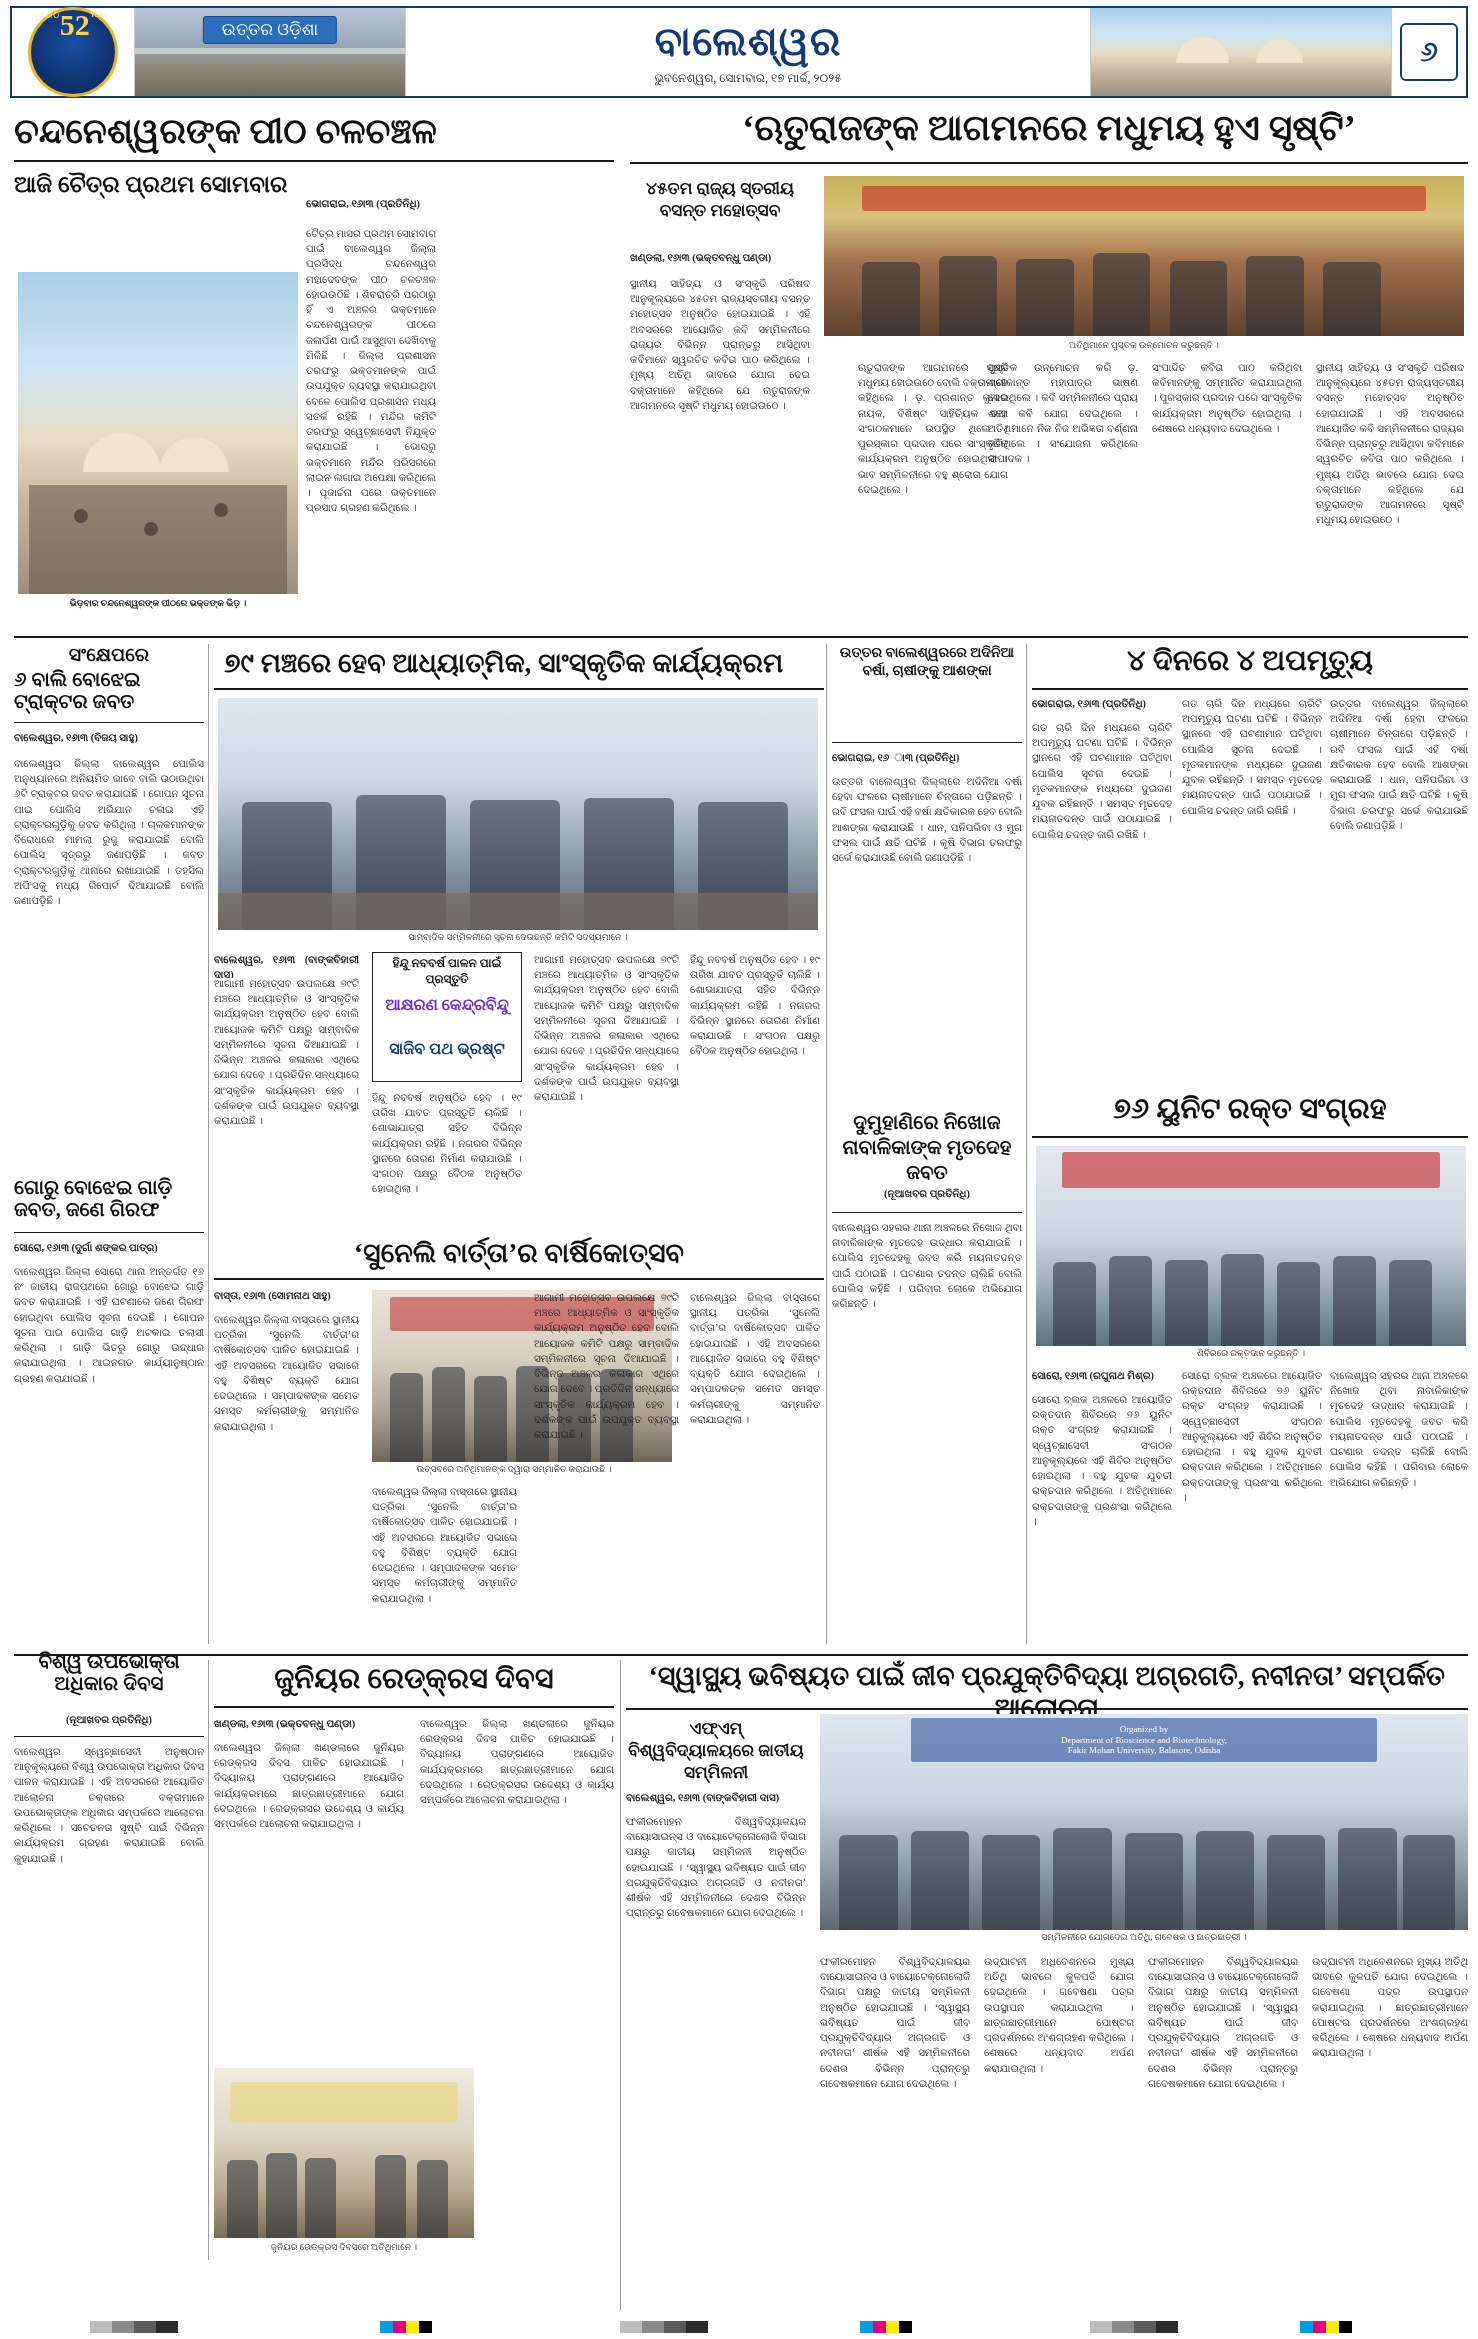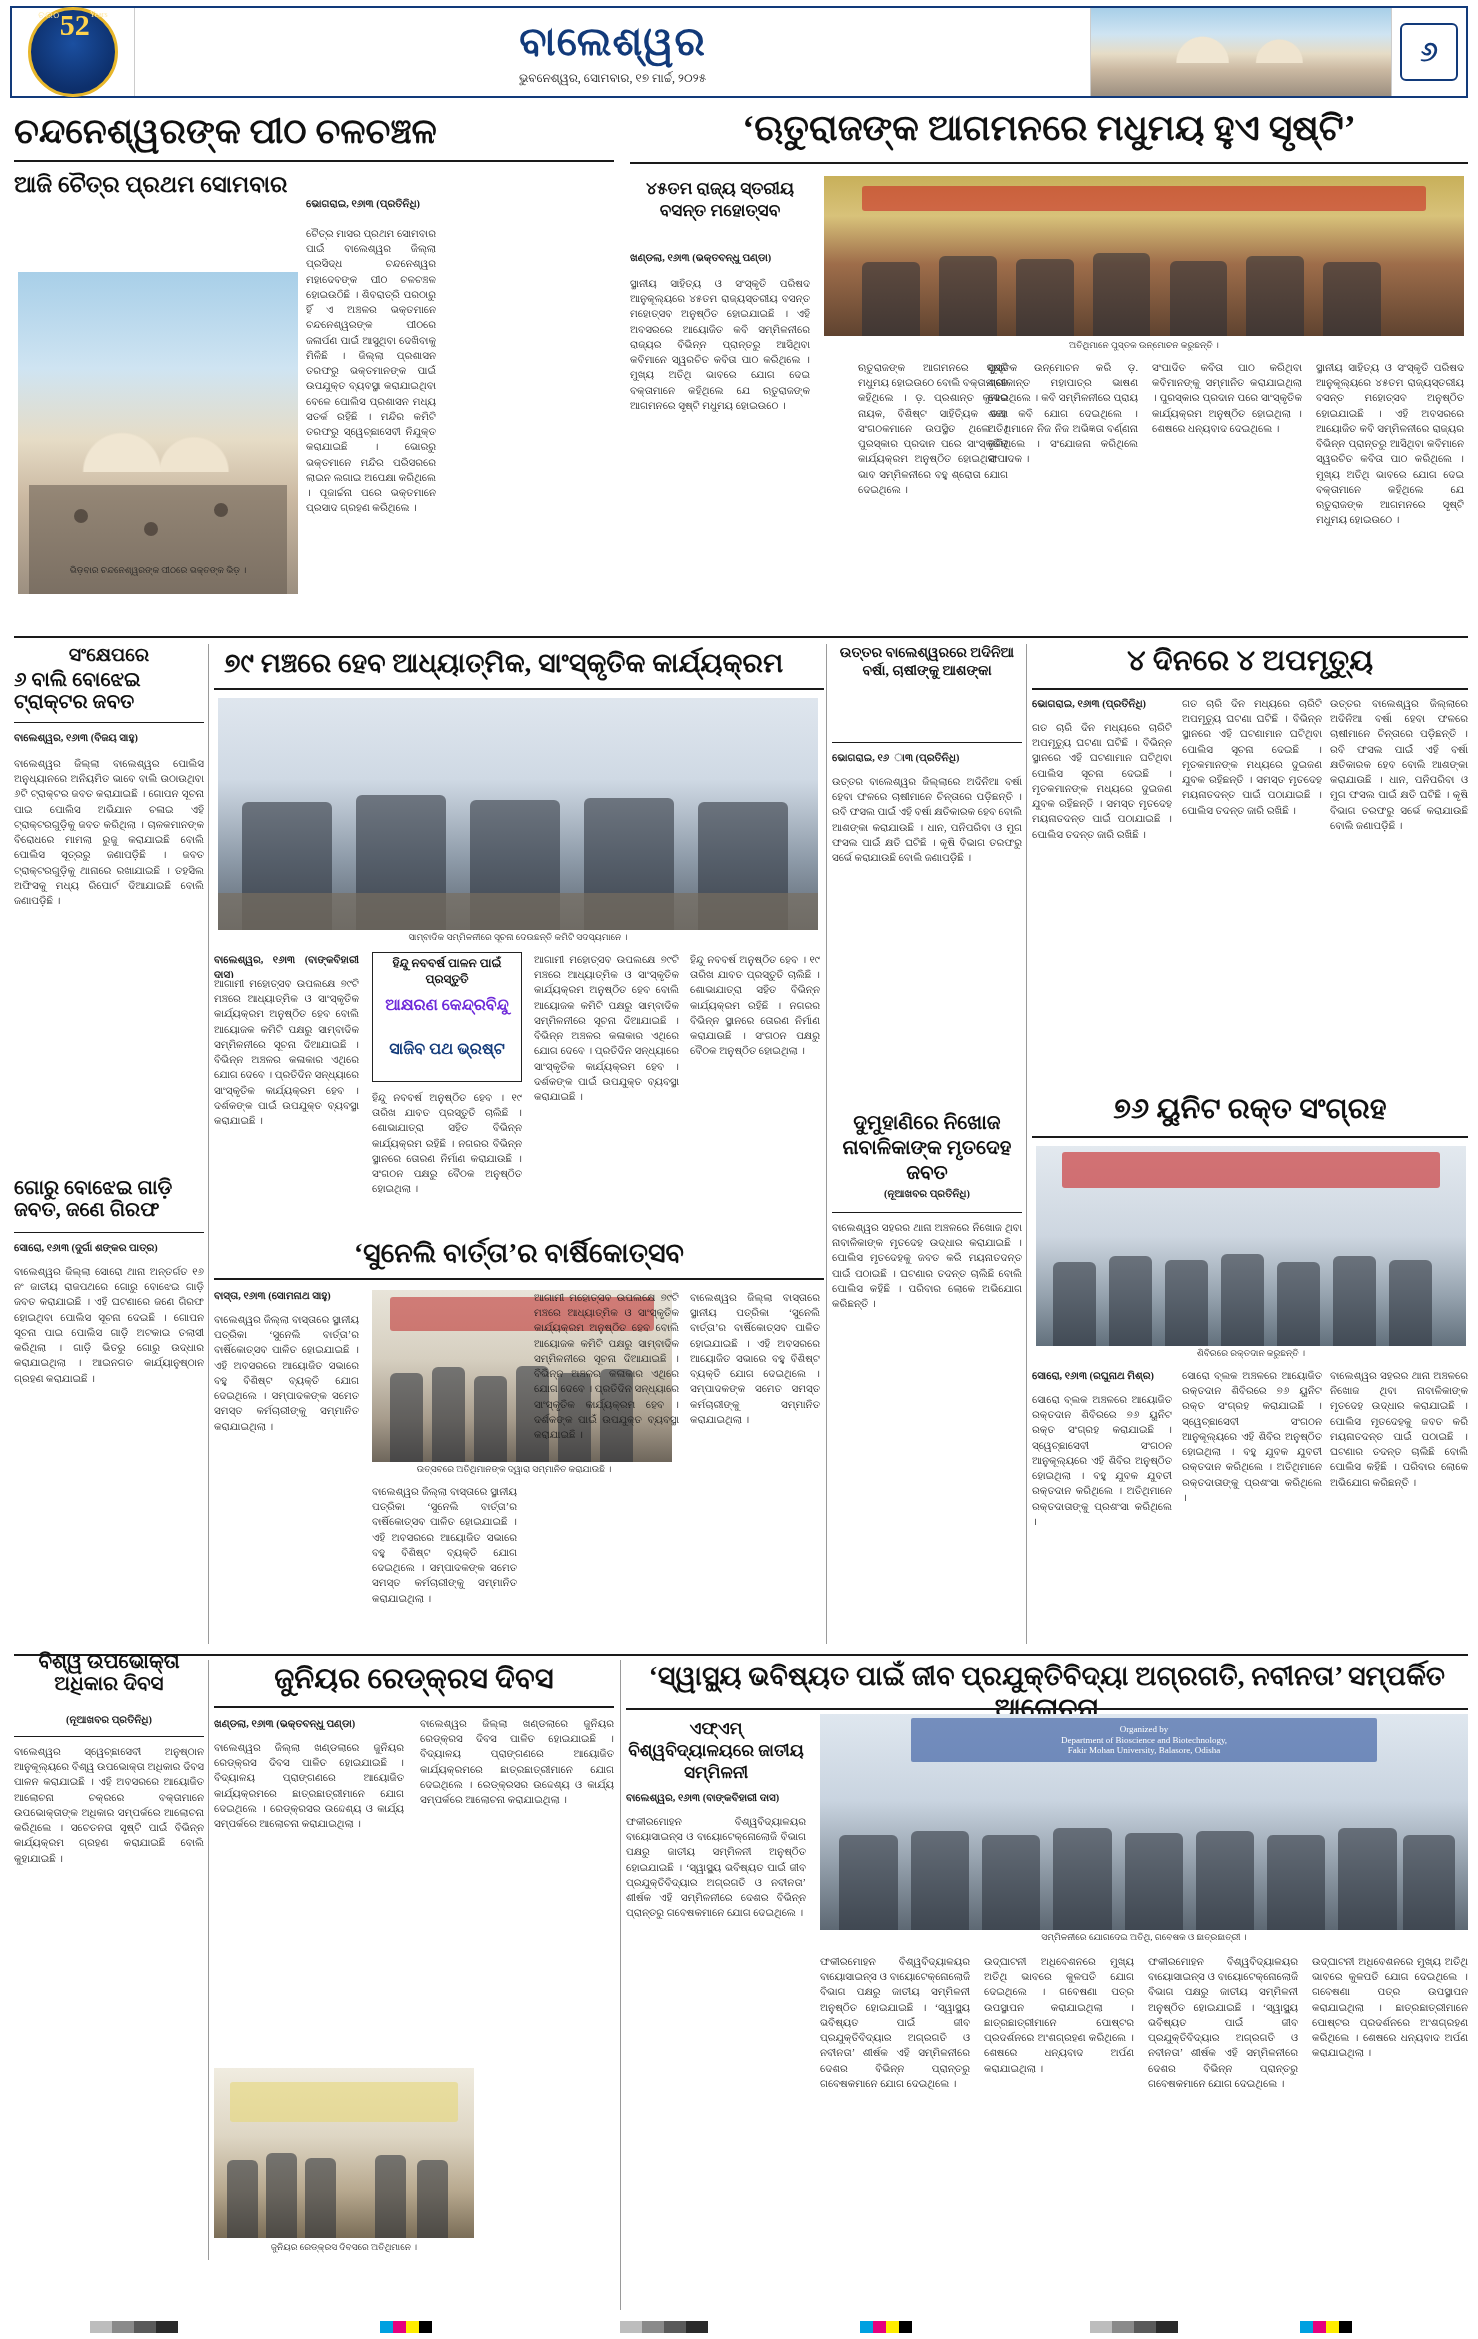--- a/index.html
+++ b/index.html
@@ -65,20 +65,23 @@
 <div id="page">
 
   <div class="masthead">
     <div class="mh-logo">
       <div class="logo-circle">
         <span class="logo-top">ଚଉଠ</span>
         <span class="logo-num">52</span>
         <span class="logo-bot">Years</span>
       </div>
     </div>
+    <div class="mh-photo-l ph-crowd">
+      <div class="mh-banner">ଉତ୍ତର ଓଡ଼ିଶା</div>
+    </div>
     <div class="mh-title">
       <div class="t1">ବାଲେଶ୍ୱର</div>
       <div class="t2">ଭୁବନେଶ୍ୱର, ସୋମବାର, ୧୭ ମାର୍ଚ୍ଚ, ୨୦୨୫</div>
     </div>
     <div class="mh-photo-r ph-temple"></div>
     <div class="mh-page">
       <div class="page-badge">୬</div>
     </div>
   </div>
 
@@ -88,21 +91,21 @@
 
   <div class="hl" style="left:630px;top:108px;width:838px;font-size:36px;text-align:center;">‘ଋତୁରାଜଙ୍କ ଆଗମନରେ ମଧୁମୟ ହୁଏ ସୃଷ୍ଟି’</div>
   <div class="rule" style="left:630px;top:162px;width:838px;height:2px;"></div>
 
   <div class="photo ph-temple" style="left:18px;top:272px;width:280px;height:322px;">
     <div class="phfig" style="left:4%;width:92%;height:34%;background:rgba(90,80,70,.5);border-radius:0;"></div>
     <div class="phhead" style="left:20%;bottom:22%;width:14px;height:14px;"></div>
     <div class="phhead" style="left:45%;bottom:18%;width:14px;height:14px;"></div>
     <div class="phhead" style="left:70%;bottom:24%;width:14px;height:14px;"></div>
   </div>
-  <div class="cap" style="left:18px;top:565px;width:280px;">ଭିଡ଼ବାର ଚନ୍ଦନେଶ୍ୱରଙ୍କ ପୀଠରେ ଭକ୍ତଙ୍କ ଭିଡ଼ ।</div>
+  <div class="cap" style="left:18px;top:598px;width:280px;font-weight:bold;">ଭିଡ଼ବାର ଚନ୍ଦନେଶ୍ୱରଙ୍କ ପୀଠରେ ଭକ୍ତଙ୍କ ଭିଡ଼ ।</div>
 
   <div class="body-col" style="left:306px;top:196px;width:130px;height:400px;">
     <span class="dateline">ଭୋଗରାଇ, ୧୬ା୩ (ପ୍ରତିନିଧି)</span>
   </div>
   <div class="body-col" style="left:306px;top:226px;width:130px;height:390px;">ଚୈତ୍ର ମାସର ପ୍ରଥମ ସୋମବାର ପାଇଁ ବାଲେଶ୍ୱର ଜିଲ୍ଲା ପ୍ରସିଦ୍ଧ ଚନ୍ଦନେଶ୍ୱର ମହାଦେବଙ୍କ ପୀଠ ଚଳଚଞ୍ଚଳ ହୋଇଉଠିଛି । ଶିବରାତ୍ରି ପରଠାରୁ ହିଁ ଏ ଅଞ୍ଚଳର ଭକ୍ତମାନେ ଚନ୍ଦନେଶ୍ୱରଙ୍କ ପୀଠରେ ଜଳାର୍ପଣ ପାଇଁ ଆସୁଥିବା ଦେଖିବାକୁ ମିଳିଛି । ଜିଲ୍ଲା ପ୍ରଶାସନ ତରଫରୁ ଭକ୍ତମାନଙ୍କ ପାଇଁ ଉପଯୁକ୍ତ ବ୍ୟବସ୍ଥା କରାଯାଇଥିବା ବେଳେ ପୋଲିସ ପ୍ରଶାସନ ମଧ୍ୟ ସତର୍କ ରହିଛି । ମନ୍ଦିର କମିଟି ତରଫରୁ ସ୍ୱେଚ୍ଛାସେବୀ ନିଯୁକ୍ତ କରାଯାଇଛି । ଭୋରରୁ ଭକ୍ତମାନେ ମନ୍ଦିର ପରିସରରେ ଲାଇନ ଲଗାଇ ଅପେକ୍ଷା କରିଥିଲେ । ପୂଜାର୍ଚ୍ଚନା ପରେ ଭକ୍ତମାନେ ପ୍ରସାଦ ଗ୍ରହଣ କରିଥିଲେ ।</div>
 
   <div class="sub" style="left:630px;top:178px;width:180px;font-size:17px;line-height:1.3;">୪୫ତମ ରାଜ୍ୟ ସ୍ତରୀୟ ବସନ୍ତ ମହୋତ୍ସବ</div>
   <div class="body-col" style="left:630px;top:250px;width:180px;height:26px;">
     <span class="dateline">ଖଣ୍ଡଲା, ୧୬ା୩ (ଭକ୍ତବନ୍ଧୁ ପଣ୍ଡା)</span>
   </div>

